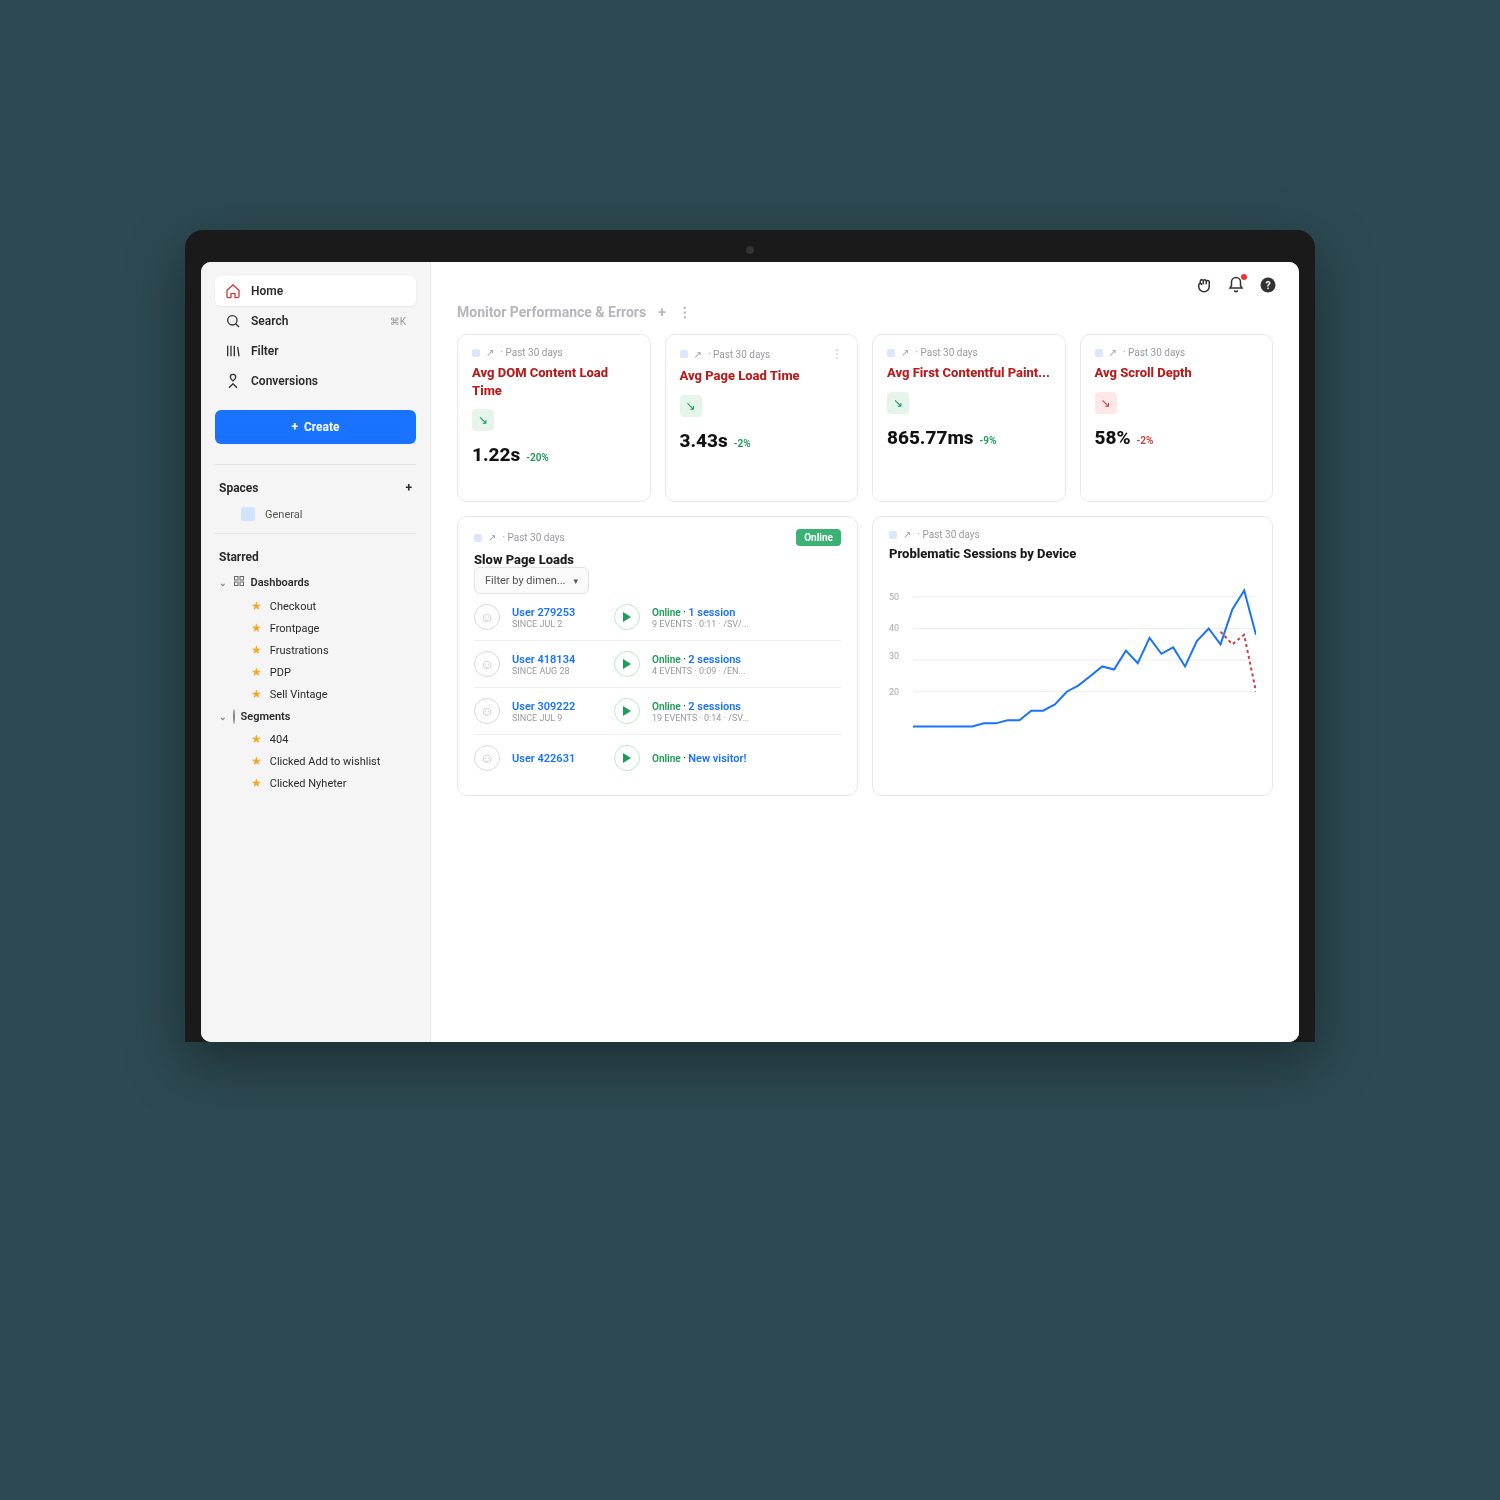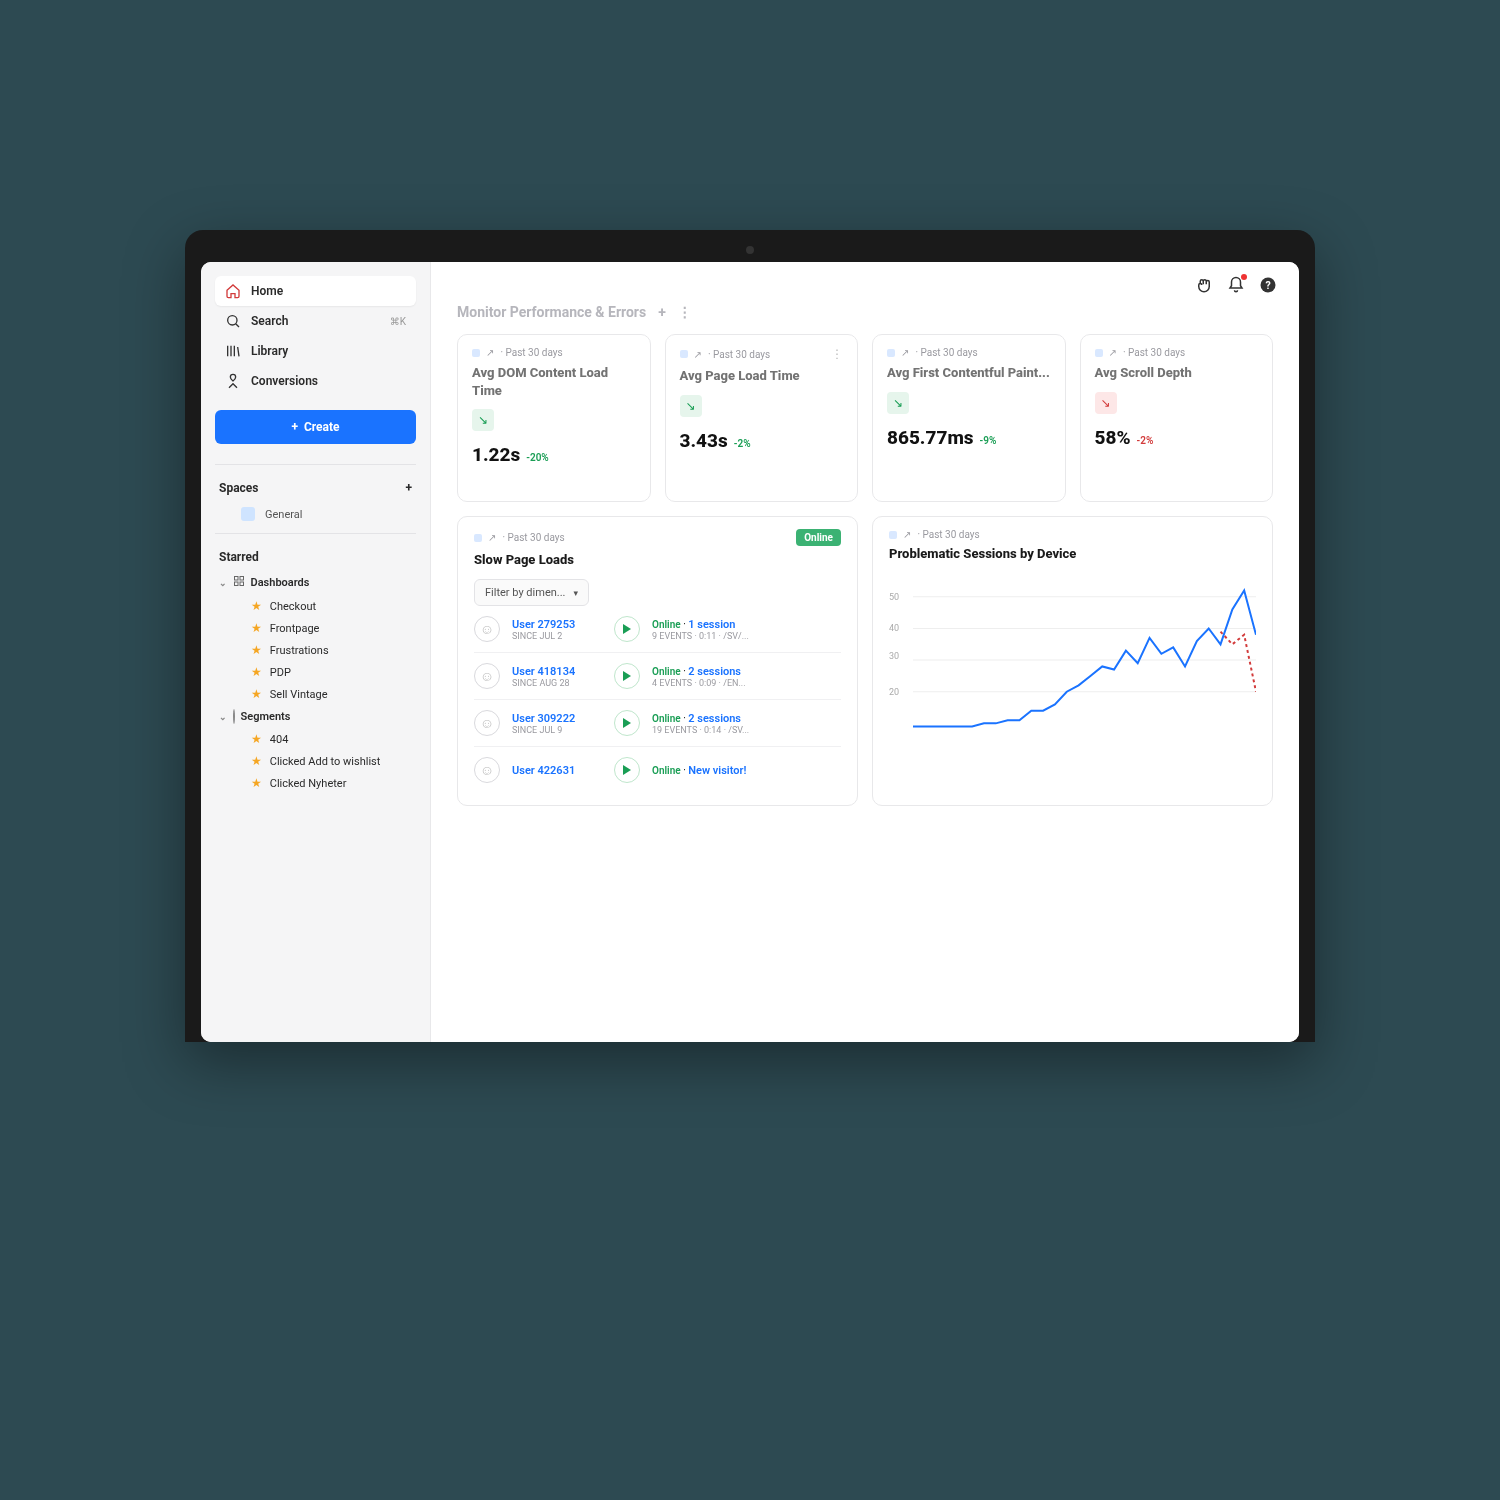--- a/index.html
+++ b/index.html
@@ -37,36 +37,36 @@
   .topbar .ticon{width:18px;height:18px;cursor:pointer;color:#333;position:relative}
   .dot{position:absolute;top:-2px;right:-2px;width:6px;height:6px;background:#e33;border-radius:50%}
   .page-title{display:flex;align-items:center;gap:12px;padding:4px 26px 14px;color:#b6b6bc;font-weight:700;font-size:14px}
   .plus-sm,.dots{font-size:14px;color:#b6b6bc;cursor:pointer}
 
   .cards{display:grid;grid-template-columns:repeat(4,1fr);gap:14px;padding:0 26px}
   .card{border:1px solid #e8e8ea;border-radius:10px;padding:12px 14px;min-height:168px;display:flex;flex-direction:column}
   .card-meta{display:flex;align-items:center;gap:6px;font-size:10px;color:#9a9aa0}
   .sq{width:8px;height:8px;background:#d9e8ff;border-radius:2px}
   .trend-mini{font-size:10px}
-  .card-title{font-weight:800;font-size:13px;margin-top:6px;line-height:1.35;color:#737373}
+  .card-title{font-weight:800;font-size:13px;margin-top:6px;line-height:1.35;color:#b91c1c}
   .trend-box{width:22px;height:22px;border-radius:4px;display:flex;align-items:center;justify-content:center;margin-top:10px;font-size:12px}
   .trend-box.green{background:#e6f5ec;color:#1a9e55}
   .trend-box.red{background:#fde7e7;color:#d23b3b}
   .metric-row{display:flex;align-items:baseline;gap:6px;margin-top:12px}
   .metric{font-size:19px;font-weight:800;color:#111}
   .delta{font-size:10px;font-weight:600}
   .delta.green{color:#1a9e55}.delta.red{color:#d23b3b}
   .card-menu{margin-left:auto;color:#bbb;cursor:pointer;font-size:12px}
 
   .row2{display:grid;grid-template-columns:1fr 1fr;gap:14px;padding:14px 26px 0}
   .panel{border:1px solid #e8e8ea;border-radius:10px;padding:12px 16px;min-height:280px;overflow:hidden}
   .panel-header{display:flex;align-items:center;font-size:10px;color:#9a9aa0;gap:6px}
   .badge{margin-left:auto;background:#3bb273;color:#fff;font-size:10px;font-weight:700;padding:3px 8px;border-radius:4px}
   .panel-title{font-weight:800;font-size:13px;margin-top:6px;color:#1a1a1a}
-  .filter-btn{margin-top:12px;border:1px solid #e3e3e6;background:#fafafa;border-radius:6px;padding:6px 10px;font-size:11px;display:inline-flex;align-items:center;gap:8px;cursor:pointer;color:#555}
+  .filter-btn{margin-top:0;border:1px solid #e3e3e6;background:#fafafa;border-radius:6px;padding:6px 10px;font-size:11px;display:inline-flex;align-items:center;gap:8px;cursor:pointer;color:#555}
   .session{display:flex;align-items:center;gap:12px;padding:10px 0;border-bottom:1px solid #f0f0f2;font-size:10px}
   .session:last-child{border-bottom:none}
   .avatar{width:26px;height:26px;border-radius:50%;border:1.5px solid #d9d9dd;display:flex;align-items:center;justify-content:center;color:#bbb;font-size:14px;flex-shrink:0}
   .scol{display:flex;flex-direction:column;gap:0;min-width:0}
   .link{color:#1a73ff;font-weight:600;font-size:11px}
   .muted{color:#9a9aa0;font-size:9px;white-space:nowrap;overflow:hidden;text-overflow:ellipsis}
   .play{width:26px;height:26px;border-radius:50%;border:1.5px solid #bfe6cc;display:flex;align-items:center;justify-content:center;color:#1a9e55;flex-shrink:0;cursor:pointer}
   .scol2{flex:1;min-width:0}
   .online{color:#1a9e55;font-weight:600}
 
@@ -101,21 +101,21 @@
               </span>
               <span>Search</span>
               <span class="kbd">⌘K</span>
             </div>
             <div class="nav-item">
               <span class="icon">
                 <svg viewBox="0 0 24 24" fill="none" stroke="#333" stroke-width="2">
                   <path d="M4 4v16M9 4v16M14 4v16M19 6l2 14"></path>
                 </svg>
               </span>
-              <span>Library</span>
+              <span>Filter</span>
             </div>
             <div class="nav-item">
               <span class="icon">
                 <svg viewBox="0 0 24 24" fill="none" stroke="#333" stroke-width="2">
                   <path d="M12 2a4 4 0 014 4c0 3-4 6-4 6s-4-3-4-6a4 4 0 014-4zM6 22l6-6 6 6"></path>
                 </svg>
               </span>
               <span>Conversions</span>
             </div>
           </div>

